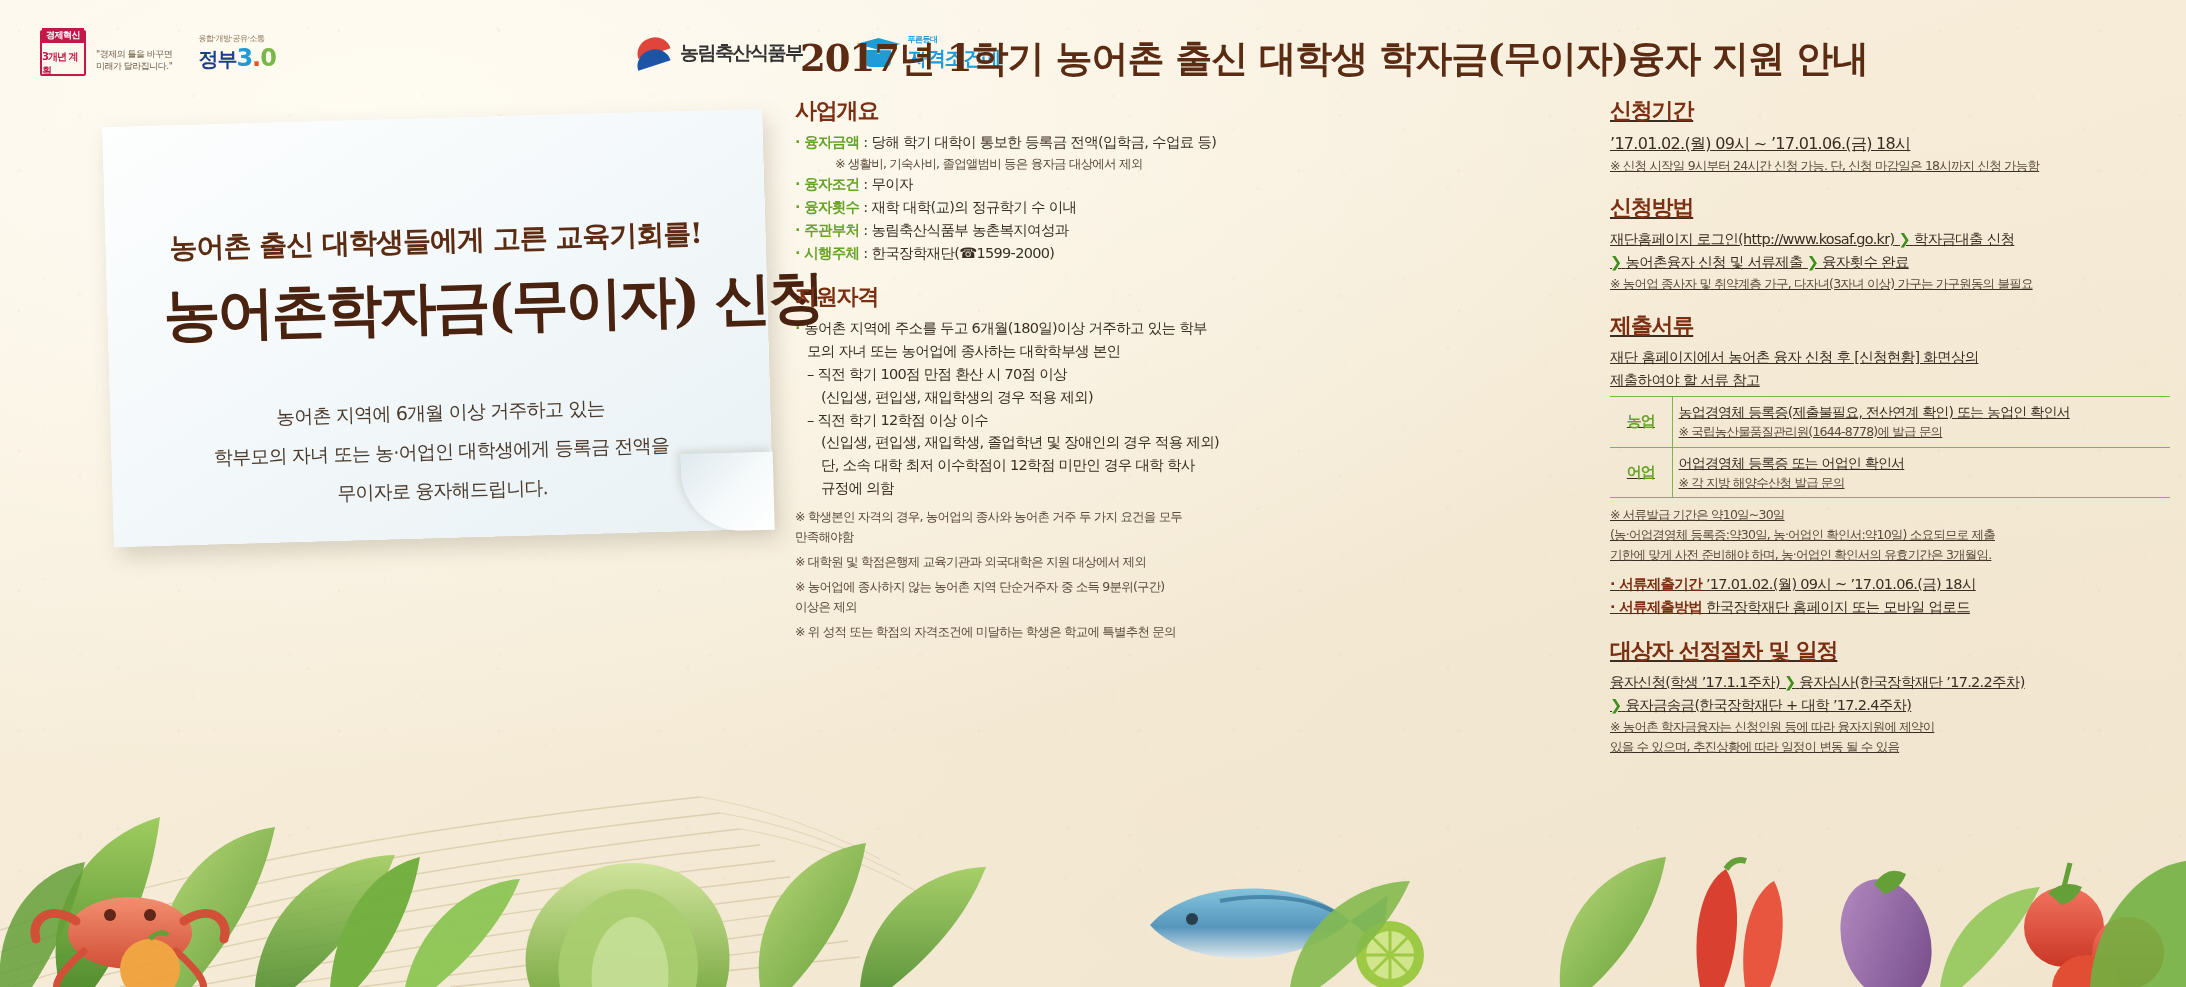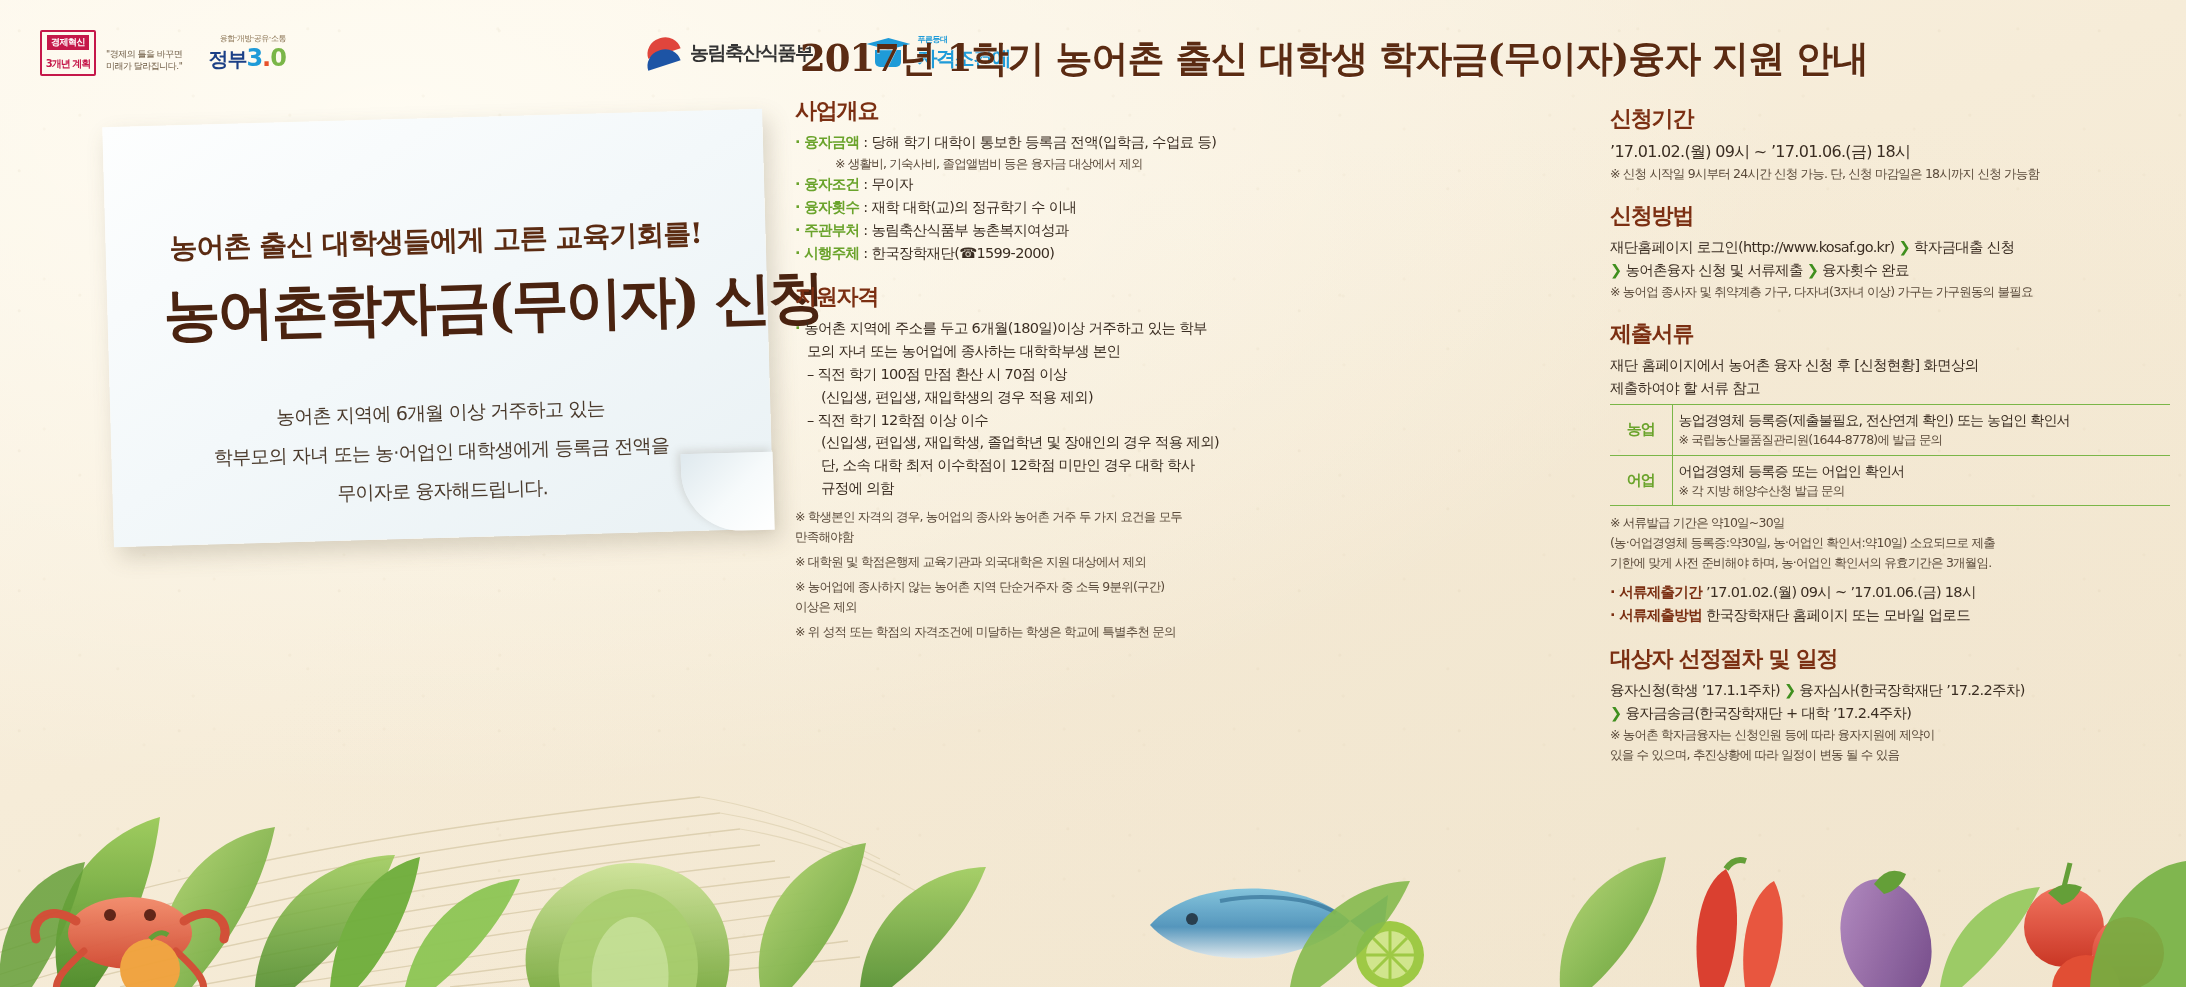--- a/index.html
+++ b/index.html
@@ -32,28 +32,28 @@
     background-size:160px 140px,210px 180px,190px 160px,230px 200px,170px 150px,200px 190px;
   }
 
   
   .furrows{ position:absolute; left:0; bottom:0; width:1000px; height:520px; opacity:.38; pointer-events:none; }
 
   
   .logo-row{ position:absolute; top:18px; left:40px; height:70px; display:flex; align-items:center; gap:26px; }
   .logo-1{ display:flex; align-items:flex-end; gap:10px; }
   .gov-box{
-    width:56px;height:46px;border:2px solid #c5184a;border-radius:2px;
+    width:46px;height:46px;border:2px solid #c5184a;border-radius:2px;
     display:flex;flex-direction:column;align-items:center;justify-content:center;gap:7px;
   }
   .gov-box .l1{font-size:9px;color:#fff;background:#c5184a;padding:1px 4px;letter-spacing:-.5px;font-weight:bold;}
   .gov-box .l2{font-size:10px;color:#c5184a;font-weight:bold;letter-spacing:-1px;}
   .slogan{ font-size:9px; line-height:1.35; color:#6b5840; letter-spacing:-.5px; padding-bottom:4px;}
 
-  .logo-2{ display:flex; flex-direction:column; align-items:flex-end; }
+  .logo-2{ display:flex; flex-direction:column; align-items:flex-start; }
   .logo-2 .cap{font-size:8px;color:#8c7656;letter-spacing:-.5px;}
   .logo-2 .big{font-size:20px;font-weight:bold;color:#1b3f86;letter-spacing:-1px;}
   .logo-2 .big em{font-style:normal;color:#e8512a;font-size:24px;}
   .logo-2 .big em.b{color:#1f9bd8;}
   .logo-2 .big em.g{color:#7ab648;}
 
   .logo-3{ display:flex; align-items:center; gap:8px; margin-left:330px;}
   .mafra-mark{ width:40px;height:40px;position:relative;}
   .mafra-mark .sw{position:absolute;width:34px;height:16px;border-radius:17px 17px 0 0;}
   .mafra-mark .sw.r{background:#e0453c;top:5px;left:3px;transform:rotate(-18deg);}
@@ -94,21 +94,21 @@
   .paper-inner{ position:absolute; inset:0; padding:52px 56px; text-align:center;
     font-family:"DejaVu Serif","Liberation Serif",serif; }
   .p-kicker{ font-size:28px; color:#5b2b12; font-weight:bold; letter-spacing:-1px; margin-top:52px;}
   .p-main{ font-size:57px; color:#4a2310; font-weight:bold; letter-spacing:-3px; margin-top:10px; white-space:nowrap;}
   .p-body{ margin-top:46px; font-size:19px; color:#4a3a2c; line-height:2.05; letter-spacing:-.8px;
     font-family:"DejaVu Sans","Liberation Sans",sans-serif;}
 
   
   .col{ position:absolute; font-family:"DejaVu Sans","Liberation Sans",sans-serif; color:#3a2d22; }
   .col-left{ left:795px; top:96px; width:690px; }
-  .col-right{ left:1610px; top:104px; width:560px; }
+  .col-right{ left:1610px; top:96px; width:560px;text-decoration:underline; }
 
   h2.sec{
     font-family:"DejaVu Serif","Liberation Serif",serif;
     font-size:22px; font-weight:bold; color:#7b2f12; letter-spacing:-1.2px;
     margin-bottom:5px;
   }
   .sec-block{ margin-bottom:17px; }
   .ln{ font-size:14.5px; line-height:1.58; letter-spacing:-.7px; white-space:nowrap; }
   .lbl{ color:#6aa32b; font-weight:bold; }
   .dot::before{ content:"· "; color:#6aa32b; font-weight:bold; }

